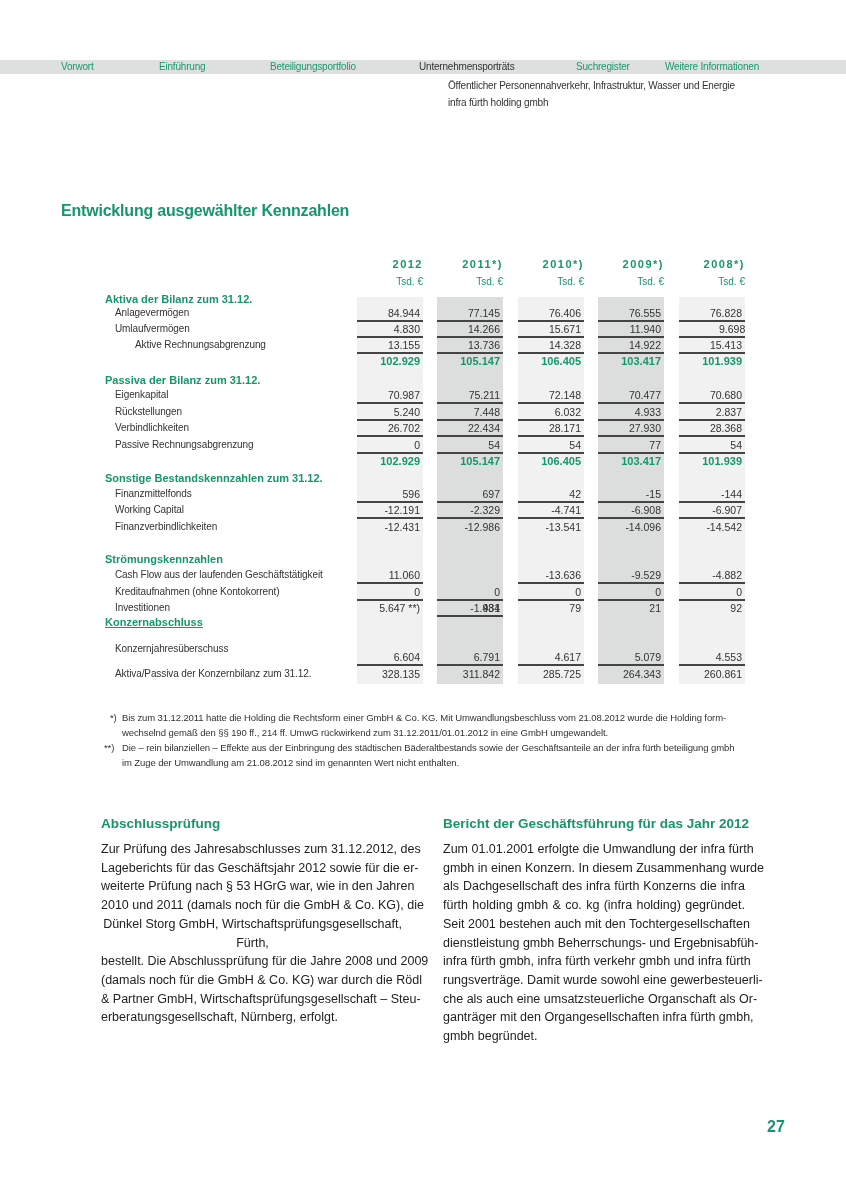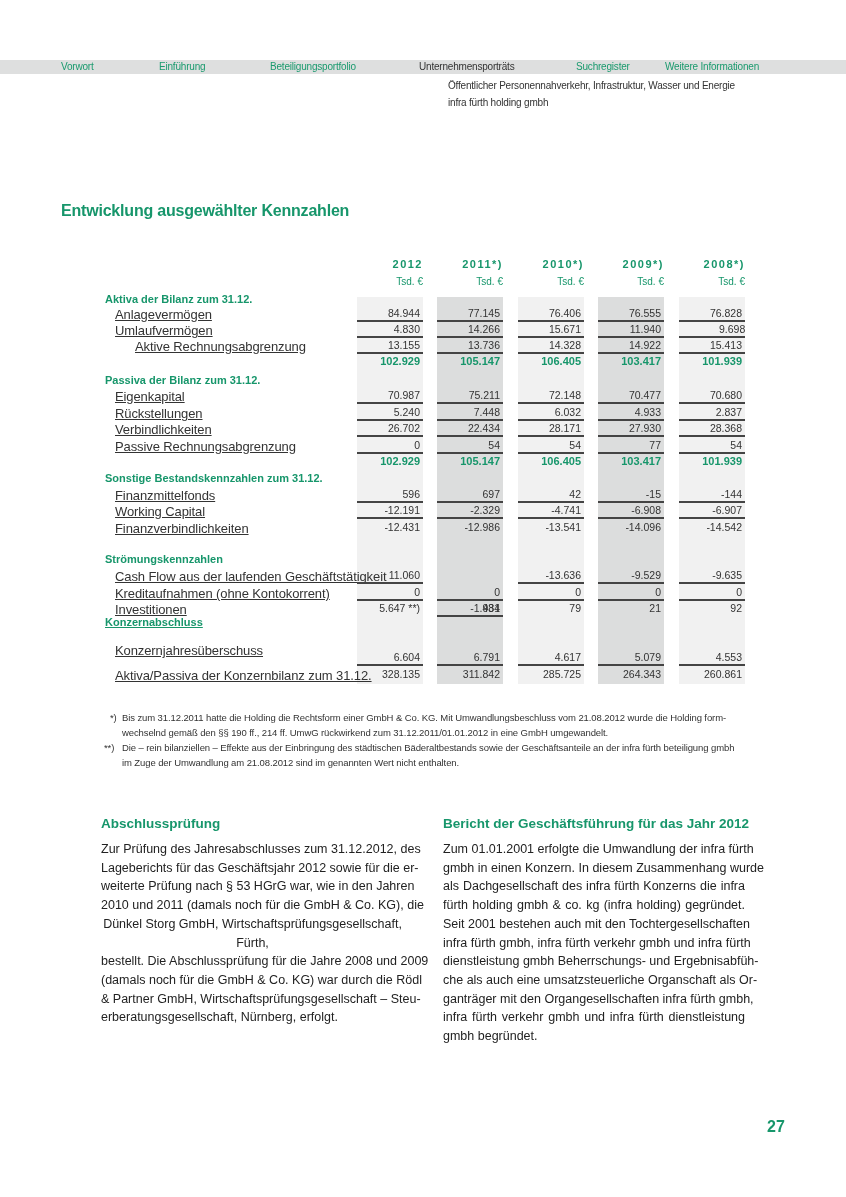--- a/index.html
+++ b/index.html
@@ -8,21 +8,21 @@
   .nav-item { position:absolute; top:61px; font-size:10px; color:#1a9a6e; letter-spacing:-0.2px; white-space:nowrap; }
   .nav-item.active { color:#333; }
   .subline { position:absolute; left:419px; font-size:10px; color:#333; white-space:nowrap; letter-spacing:-0.2px;margin-left:29px; }
   .title { position:absolute; left:61px; top:202px; font-size:16px; font-weight:bold; color:#17966b; letter-spacing:-0.2px; }
   .col-bg { position:absolute; top:297px; height:387px; }
   .bg-light { background:#f1f1f1; }
   .bg-dark { background:#dcdddd; }
   .hdr { position:absolute; font-size:11px; font-weight:bold; color:#17966b; text-align:right; width:66px; letter-spacing:1.5px; }
   .hdr2 { position:absolute; font-size:10px; color:#17966b; text-align:right; width:66px; }
   .section { position:absolute; left:105px; font-size:11px; font-weight:bold; color:#17966b; white-space:nowrap; }
-  .rowlabel { position:absolute; left:115px; font-size:13px; color:#333; white-space:nowrap; letter-spacing:-0.1px;text-decoration:underline; }
+  .rowlabel { position:absolute; left:115px; font-size:10px; color:#333; white-space:nowrap; letter-spacing:-0.1px; }
   .cell { position:absolute; width:66px; text-align:right; font-size:10.5px; color:#333; padding-right:3px; height:16px; line-height:15px; }
   .cell.ul { border-bottom:2px solid #444; }
   .cell.total { color:#17966b; font-weight:bold; font-size:11px; }
   .fn { position:absolute; font-size:9.5px; color:#333; white-space:nowrap; letter-spacing:-0.1px; }
   .h2 { position:absolute; top:816px; font-size:13.5px; font-weight:bold; color:#17966b; white-space:nowrap; }
   .para { position:absolute; font-size:12.5px; line-height:18.7px; color:#222; text-align:justify; }
   .para .line { display:block; text-align:justify; text-align-last:justify; white-space:nowrap; }
   .para .line.last { text-align-last:left; }
   .para .center { display:block; text-align:center; }
   .pagenum { position:absolute; left:767px; top:1118px; font-size:16px; font-weight:bold; color:#17966b; }
@@ -130,21 +130,21 @@
     <div class="cell" style="left: 437px; top: 520px;">-12.986</div>
     <div class="cell" style="left: 518px; top: 520px;">-13.541</div>
     <div class="cell" style="left: 598px; top: 520px;">-14.096</div>
     <div class="cell" style="left: 679px; top: 520px;">-14.542</div>
     <div class="section" style="top: 553px;">Strömungskennzahlen</div>
     <div class="rowlabel" style="top: 569px;">Cash Flow aus der laufenden Geschäftstätigkeit</div>
     <div class="cell ul" style="left: 357px; top: 568px;">11.060</div>
     <div class="cell ul" style="left: 437px; top: 568px; margin-top: 33px;">-1.431</div>
     <div class="cell ul" style="left: 518px; top: 568px;">-13.636</div>
     <div class="cell ul" style="left: 598px; top: 568px;">-9.529</div>
-    <div class="cell ul" style="left: 679px; top: 568px;">-9.635</div>
+    <div class="cell ul" style="left: 679px; top: 568px;">-4.882</div>
     <div class="rowlabel" style="top: 586px;">Kreditaufnahmen (ohne Kontokorrent)</div>
     <div class="cell ul" style="left: 357px; top: 585px;">0</div>
     <div class="cell ul" style="left: 437px; top: 585px;">0</div>
     <div class="cell ul" style="left: 518px; top: 585px;">0</div>
     <div class="cell ul" style="left: 598px; top: 585px;">0</div>
     <div class="cell ul" style="left: 679px; top: 585px;">0</div>
     <div class="rowlabel" style="top: 602px;">Investitionen</div>
     <div class="cell" style="left: 357px; top: 601px;">5.647 **)</div>
     <div class="cell" style="left: 437px; top: 601px;">984</div>
     <div class="cell" style="left: 518px; top: 601px;">79</div>
@@ -186,21 +186,21 @@
     <span class="line last">erberatungsgesellschaft, Nürnberg, erfolgt.</span>
   </div>
 
 <div class="h2" style="left:443px">Bericht der Geschäftsführung für das Jahr 2012</div>
 <div class="para" id="rightpara" style="left:443px;top:840px;width:302px">
     <span class="line">Zum 01.01.2001 erfolgte die Umwandlung der infra fürth</span>
     <span class="line">gmbh in einen Konzern. In diesem Zusammenhang wurde</span>
     <span class="line">als Dachgesellschaft des infra fürth Konzerns die infra</span>
     <span class="line">fürth holding gmbh &amp; co. kg (infra holding) gegründet.</span>
     <span class="line">Seit 2001 bestehen auch mit den Tochtergesellschaften</span>
+    <span class="line">dienstleistung gmbh Beherrschungs- und Ergebnisabfüh-</span>
     <span class="line">infra fürth gmbh, infra fürth verkehr gmbh und infra fürth</span>
-    <span class="line">dienstleistung gmbh Beherrschungs- und Ergebnisabfüh-</span>
+    <span class="line">rungsverträge. Damit wurde sowohl eine gewerbesteuerli-</span>
     <span class="line">che als auch eine umsatzsteuerliche Organschaft als Or-</span>
     <span class="line">ganträger mit den Organgesellschaften infra fürth gmbh,</span>
-    <span class="line">infra fürth verkehr gmbh und infra fürth dienstleistung</span>
     <span class="line last">gmbh begründet.</span>
   </div>
 
 <div class="pagenum">27</div>
 
 </body></html>

